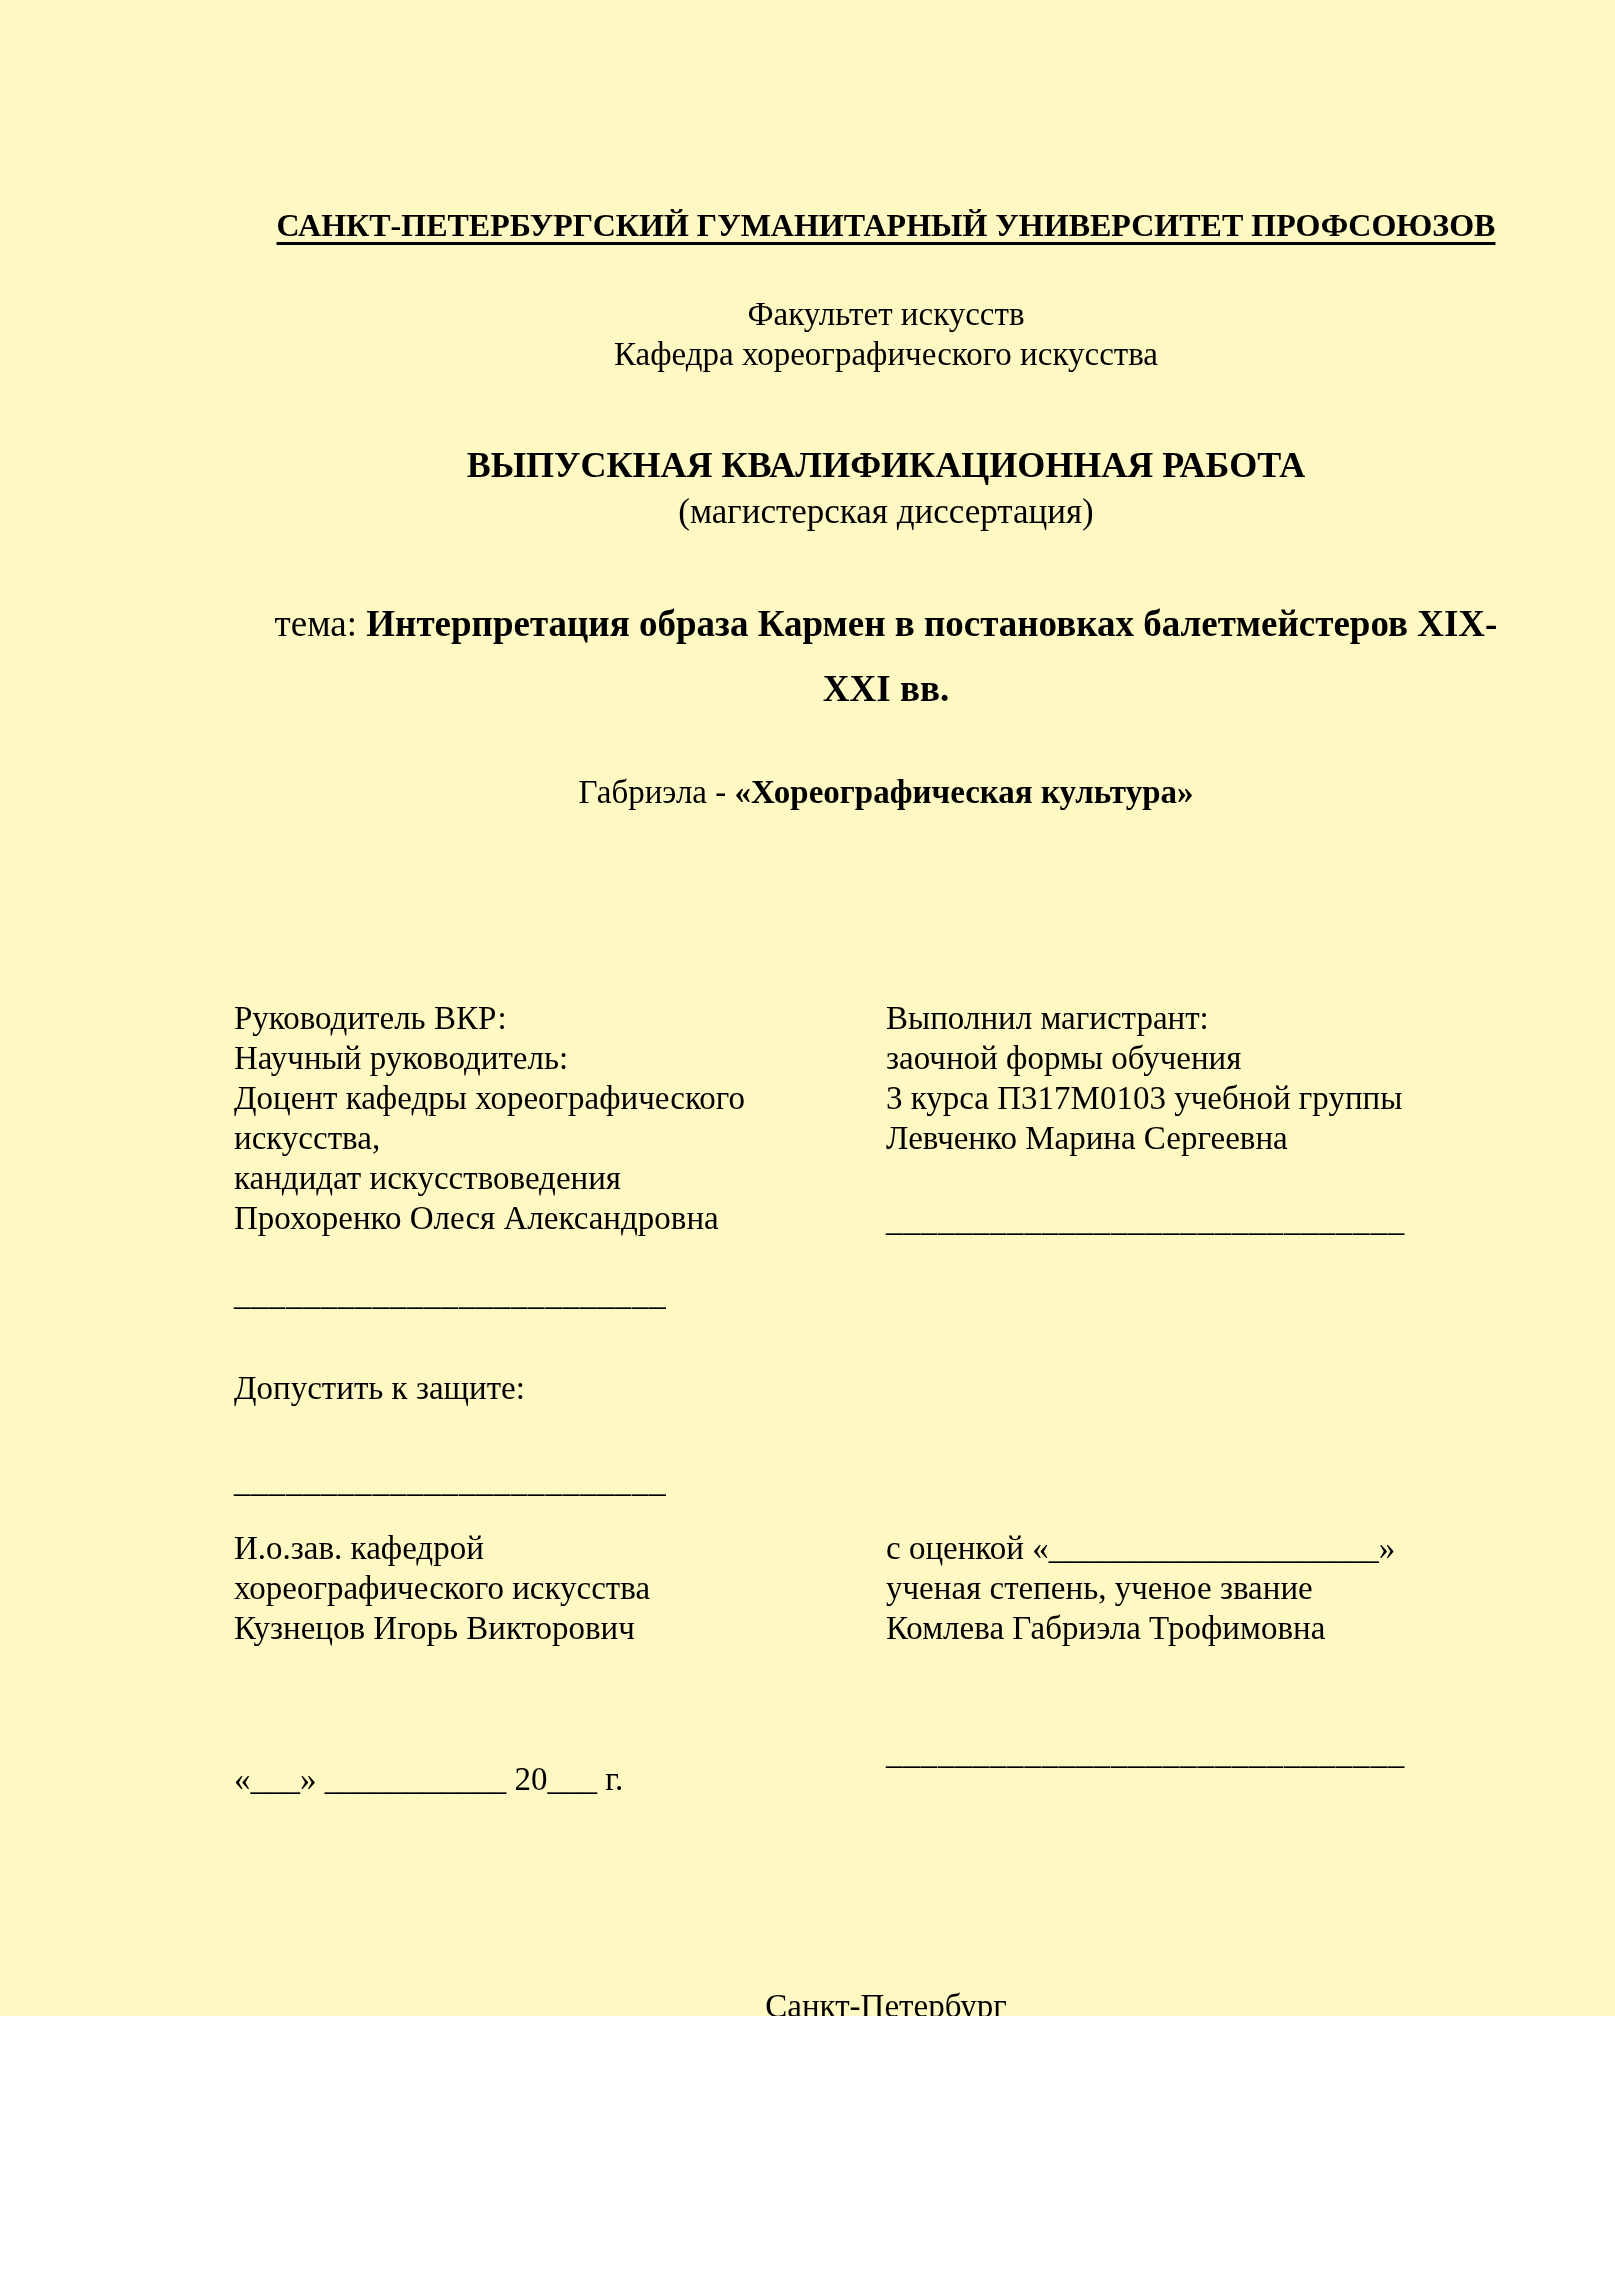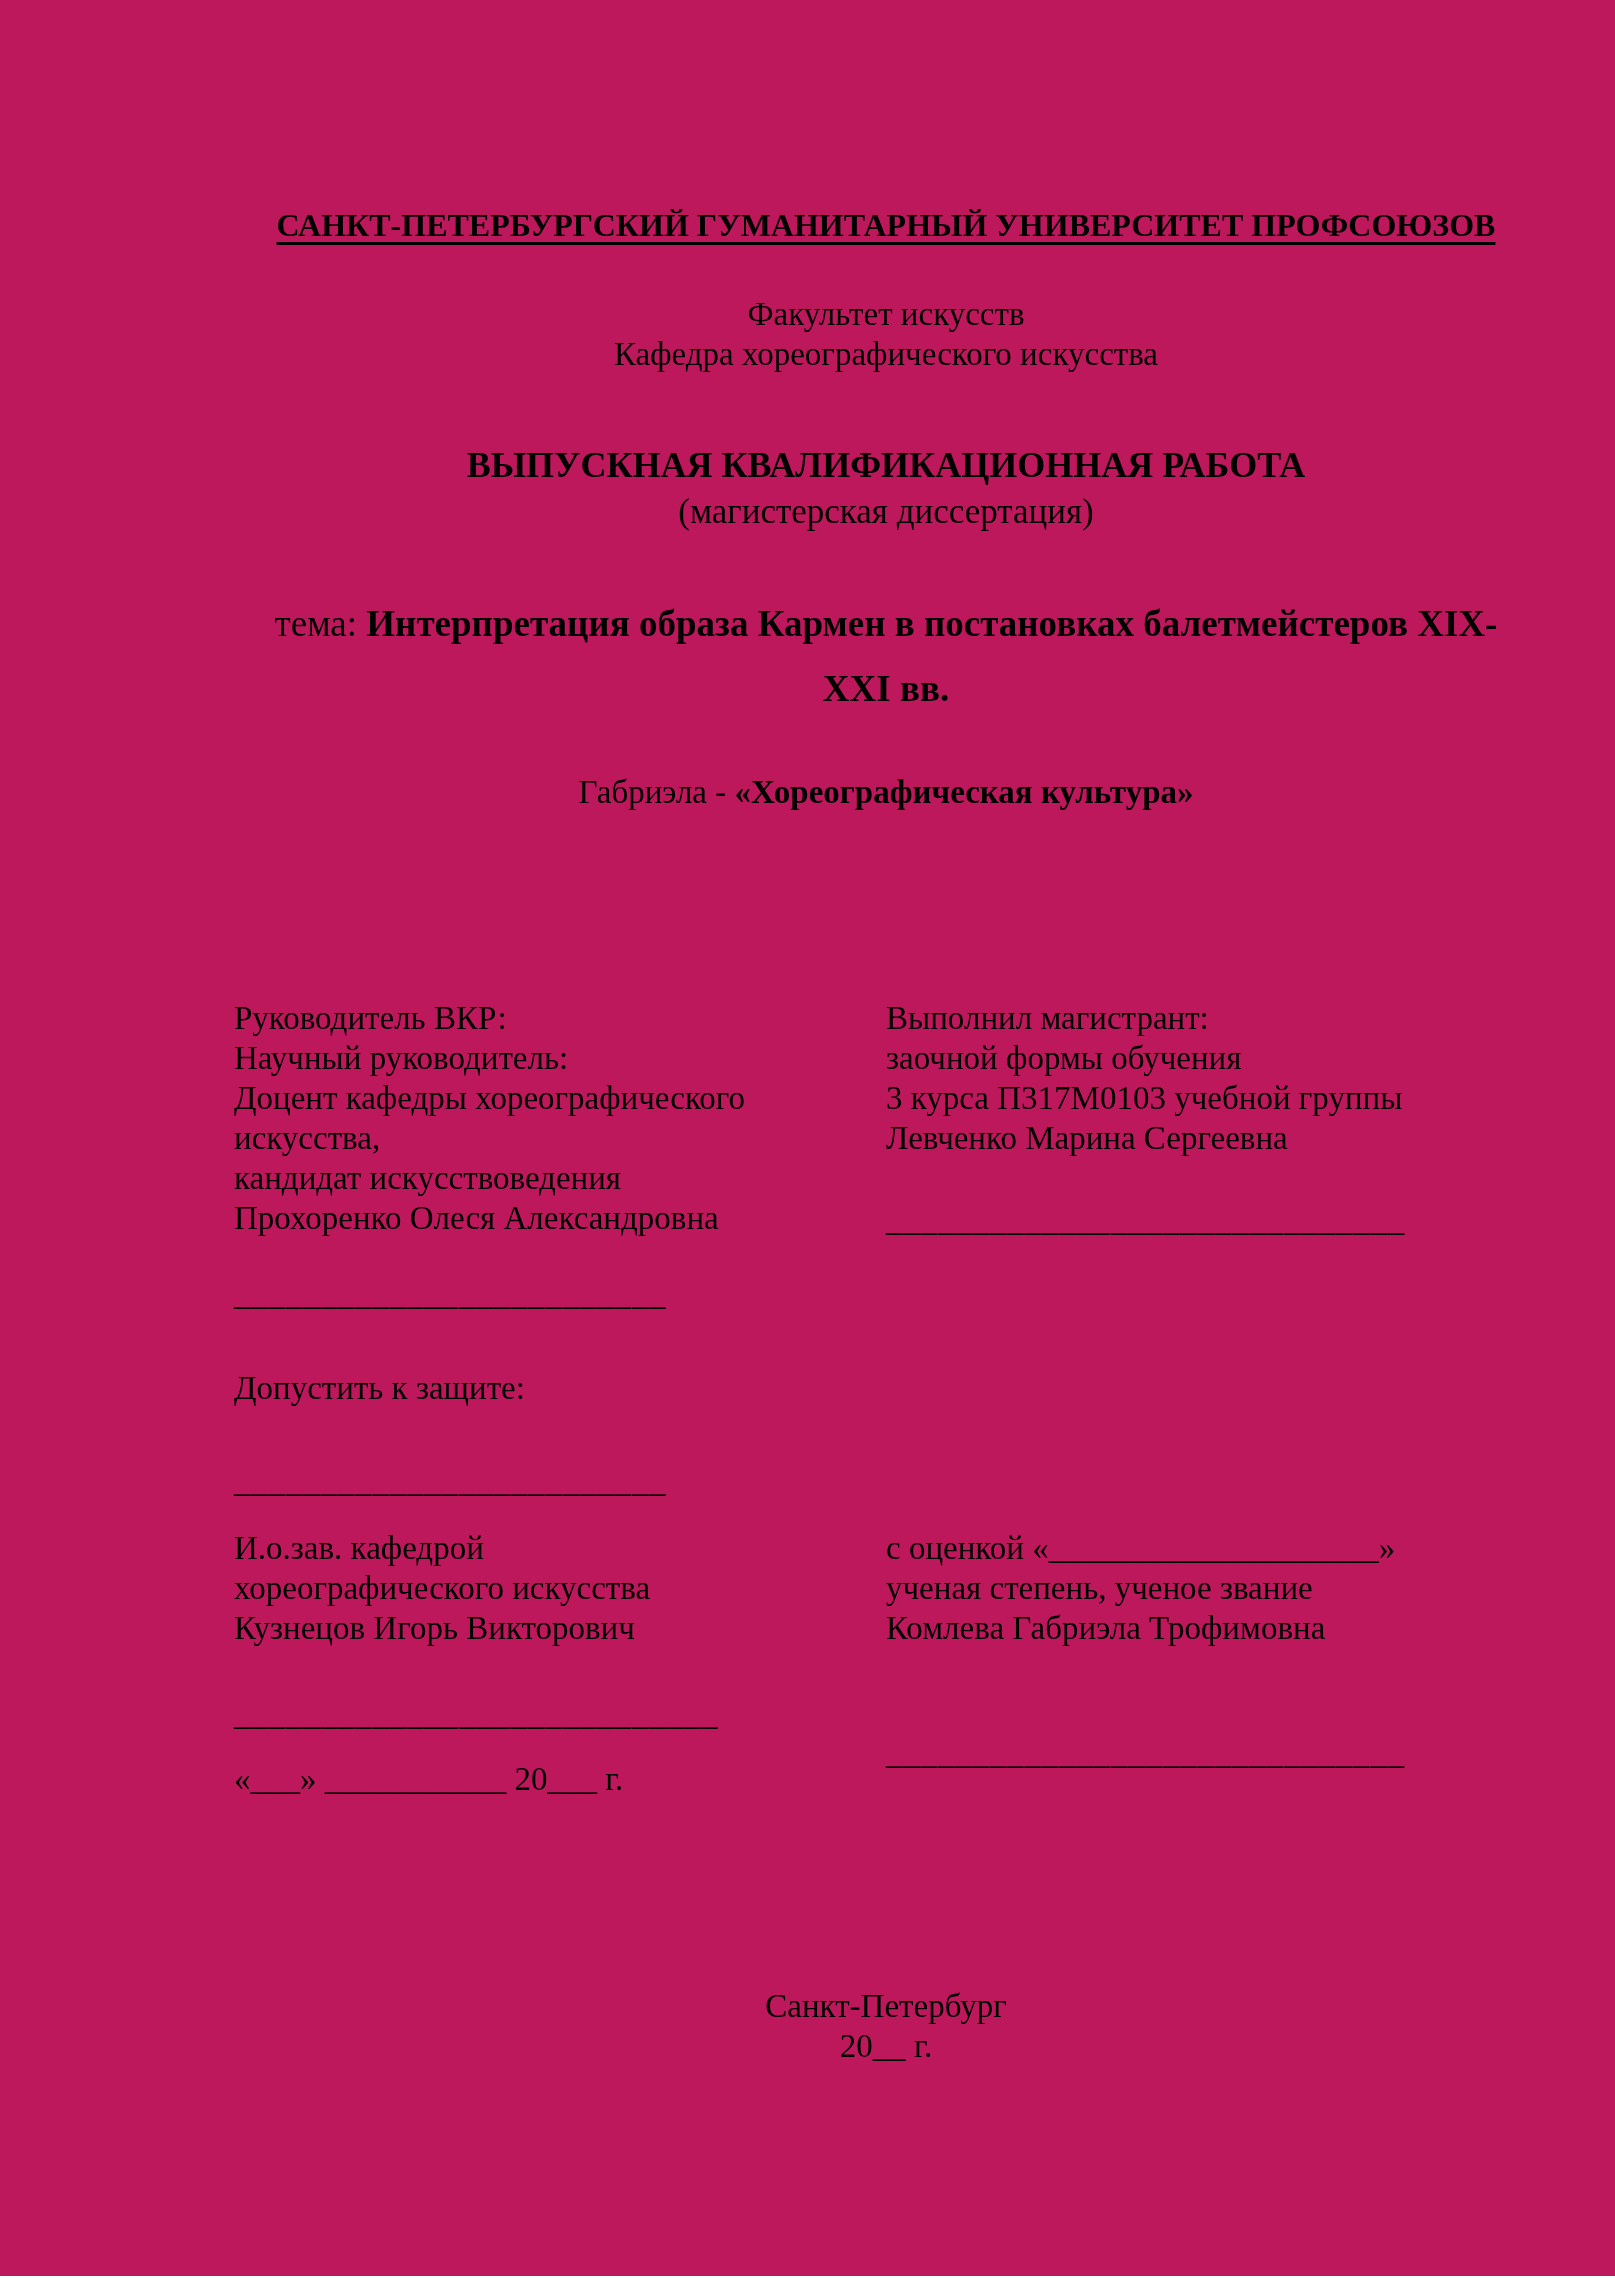--- a/index.html
+++ b/index.html
@@ -1,21 +1,21 @@
 <!DOCTYPE html>
 <html style="font-size:12.5px"><head>
 <meta charset="utf-8">
 <style>
   * { margin: 0; padding: 0; box-sizing: border-box; }
   html, body { background: #ffffff; }
   .page {
     position: relative;
     width: 1616px;
-    height: 2276px;
-    background: #be185d;
+    height: 2016px;
+    background: #fef9c3;
     color: #000000;
     font-family: "Liberation Serif", "DejaVu Serif", serif;
     font-size: 33px;
     line-height: 1.21;
     overflow: hidden;
   }
   .content {
     position: absolute;
     left: 234px;
     right: 78px;
@@ -88,21 +88,20 @@
     <div class="abs col-left" style="top:1369px;">Допустить к защите:</div>
 
     <div class="abs col-left sig" style="top:1462px;">_________________________</div>
 
     <div class="abs col-left lines" style="top:1528px;">
       <div>И.о.зав. кафедрой</div>
       <div>хореографического искусства</div>
       <div>Кузнецов Игорь Викторович</div>
     </div>
 
-    <div class="abs col-left sig" style="top:1695px;">____________________________</div>
 
     <div class="abs col-left" style="top:1760px;">«___» ___________ 20___ г.</div>
 
     <div class="abs col-right lines" style="top:998px;">
       <div>Выполнил магистрант:</div>
       <div>заочной формы обучения</div>
       <div>3 курса П317М0103 учебной группы</div>
       <div>Левченко Марина Сергеевна</div>
     </div>
 

